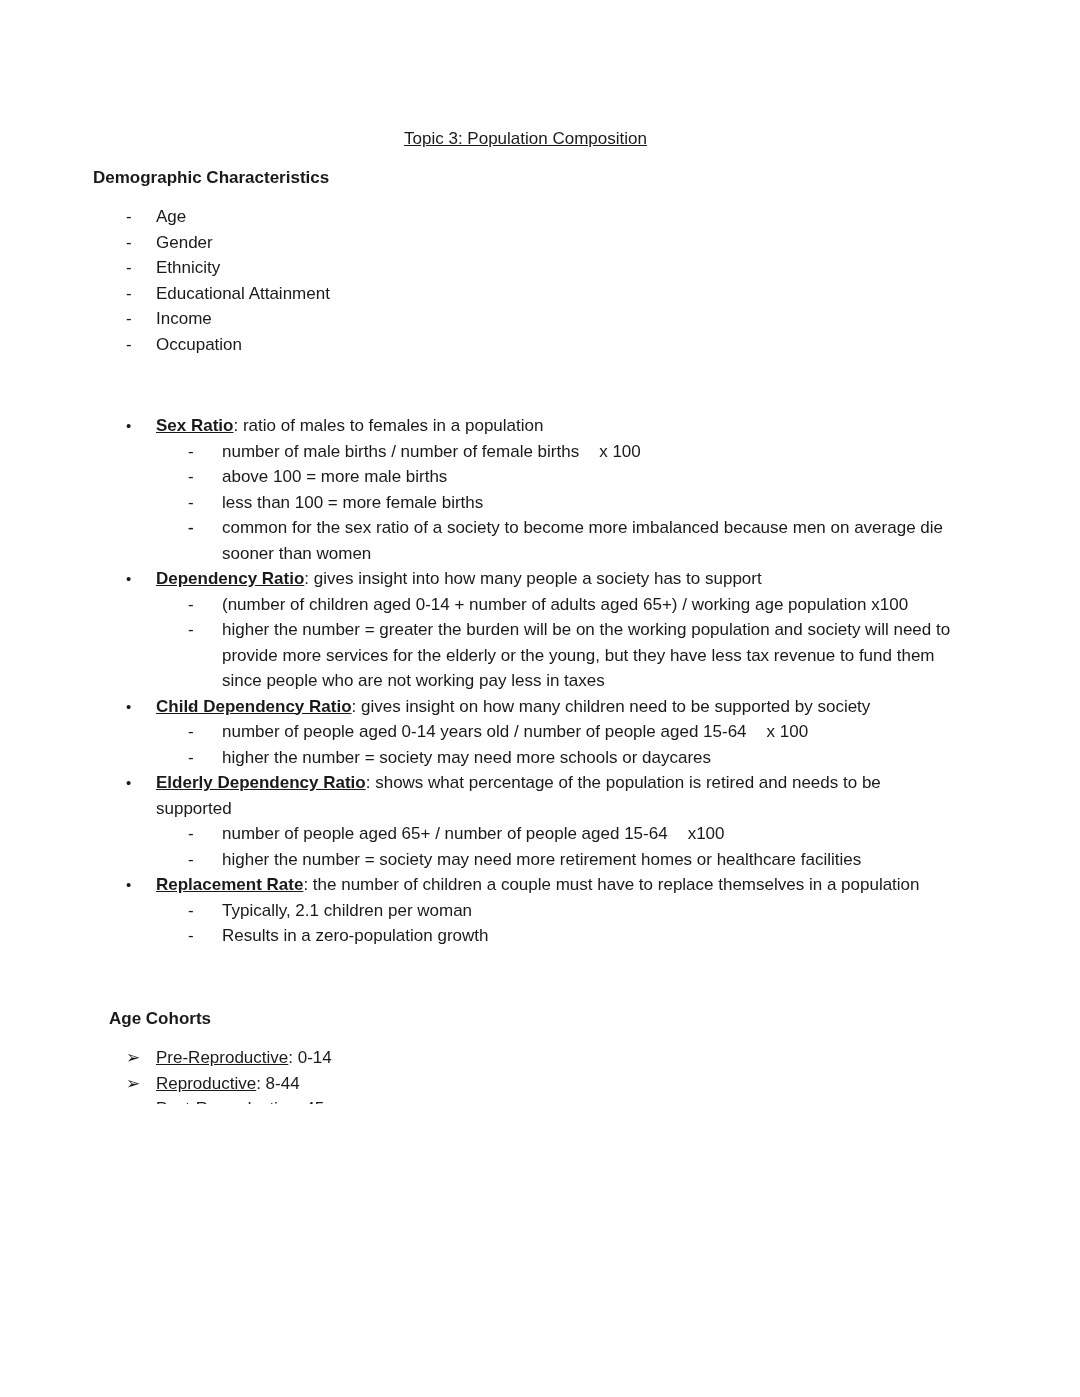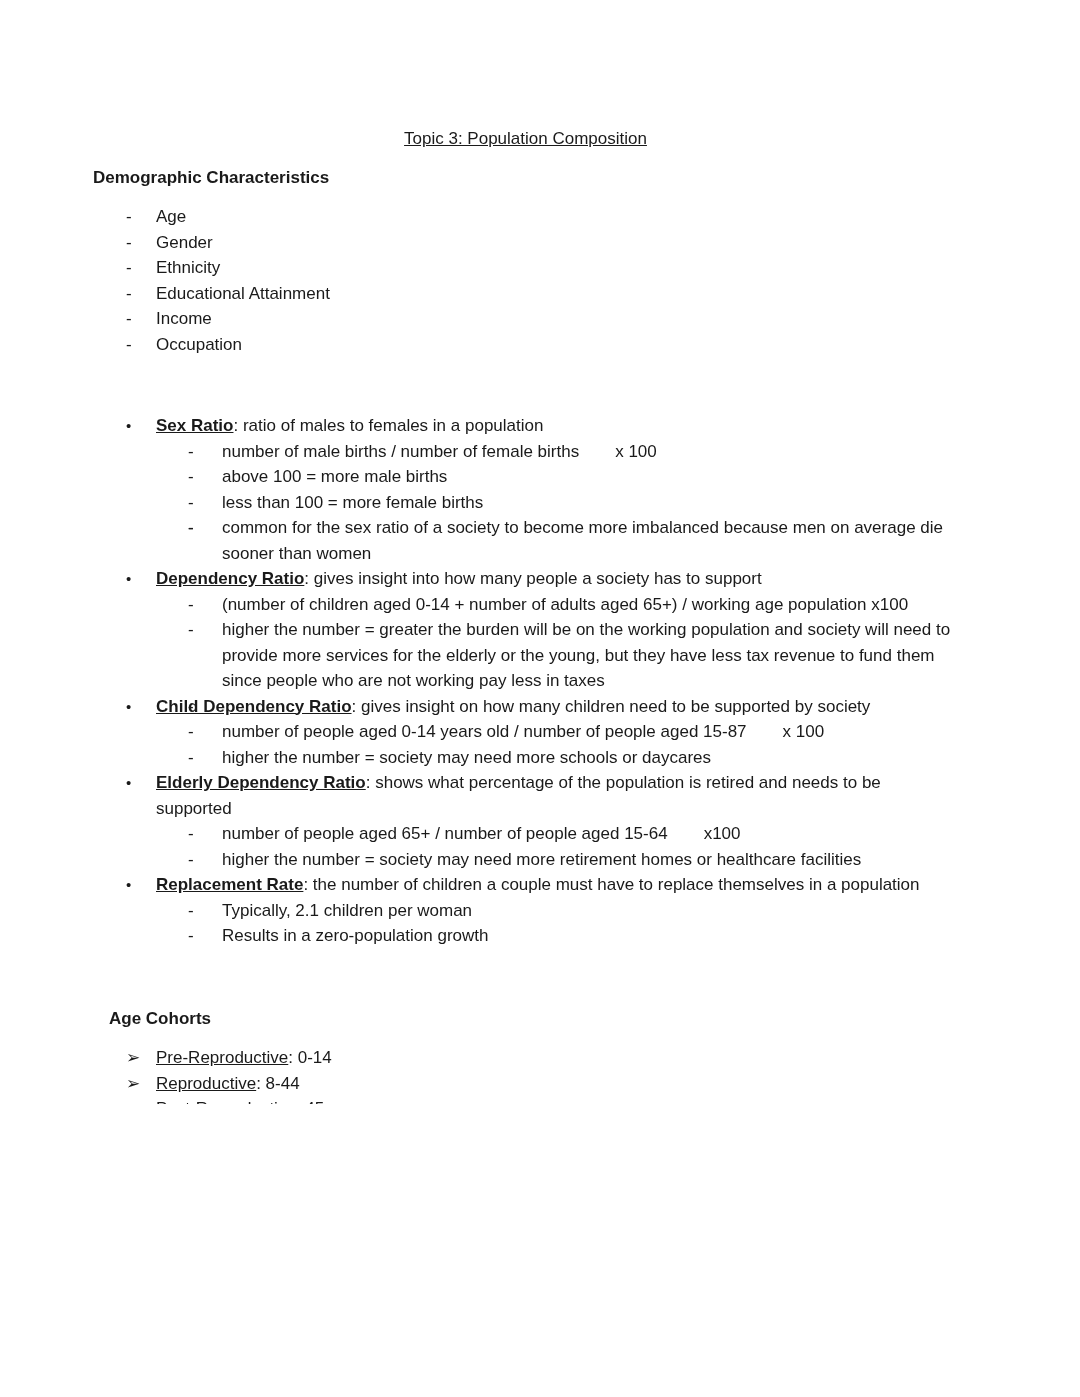--- a/index.html
+++ b/index.html
@@ -52,21 +52,21 @@
     position: absolute;
     left: 95px;
     top: 0;
   }
   .marker { color: #1a1a1a; }
   .dot-marker { font-size: 15px; }
   .term {
     font-weight: bold;
     text-decoration: underline;
   }
-  .tab-gap { margin-left: 36px; }
+  .tab-gap { margin-left: 20px; }
   .def-group { margin: 0; }
 </style>
 </head>
 <body>
 
 <div class="page">
 
   <div class="doc-title">
     <span class="u">Topic 3: Population Composition</span>
   </div>
@@ -146,21 +146,21 @@
       </div>
     </div>
 
     <div class="def-group">
       <div class="li1">
         <span class="marker dot-marker">•</span>
         <span class="term">Child Dependency Ratio</span><span>: gives insight on how many children need to be supported by society</span>
       </div>
       <div class="li2">
         <span class="marker">-</span>
-        <span>number of people aged 0-14 years old / number of people aged 15-87</span><span class="tab-gap">x 100</span>
+        <span>number of people aged 0-14 years old / number of people aged 15-64</span><span class="tab-gap">x 100</span>
       </div>
       <div class="li2">
         <span class="marker">-</span>
         <span>higher the number = society may need more schools or daycares</span>
       </div>
     </div>
 
     <div class="def-group">
       <div class="li1">
         <span class="marker dot-marker">•</span>

